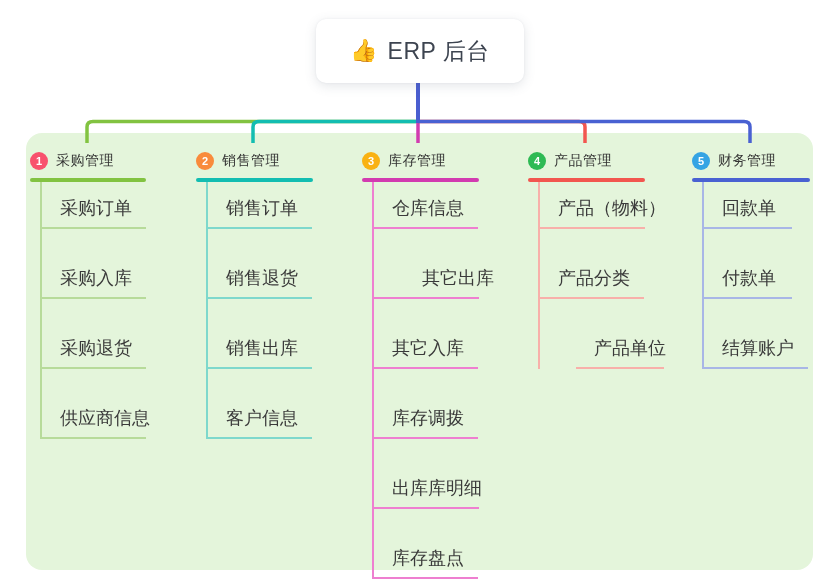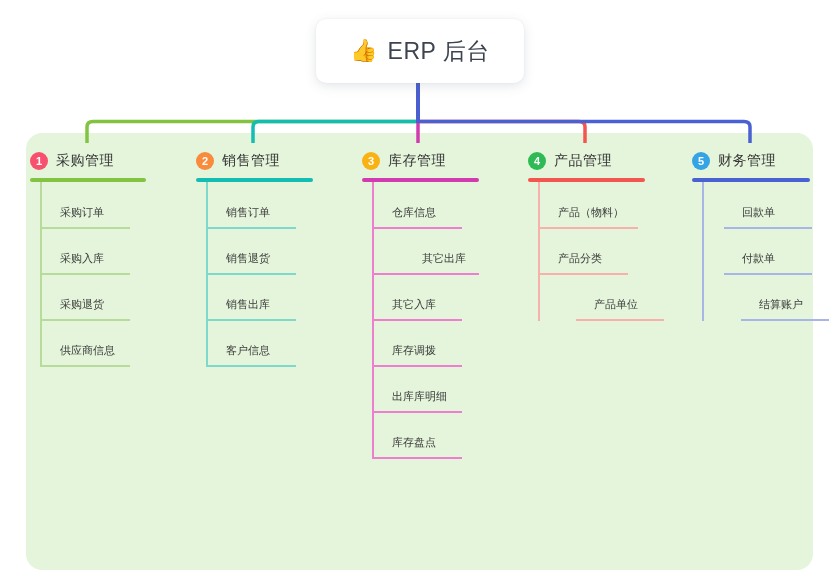--- a/index.html
+++ b/index.html
@@ -41,25 +41,25 @@
   .hdr { height: 31px; display: flex; align-items: center; gap: 8px; cursor: pointer; }
   .badge {
     width: 18px; height: 18px; border-radius: 50%; flex: 0 0 18px;
     color: #ffffff; font-size: 11px; font-weight: bold;
     display: flex; align-items: center; justify-content: center; line-height: 18px;
   }
   .hdr-label { font-size: 14px; font-weight: 500; color: #333333; white-space: nowrap; letter-spacing: 0.5px; }
   .hrule { height: 4px; border-radius: 2px; margin-top: 2px; }
 
   .children { margin-left: 10px; border-left: 2px solid; }
-  .child { height: 46px; display: flex; align-items: flex-end; cursor: pointer; }
+  .child { height: 70px; display: flex; align-items: flex-end; cursor: pointer; }
   .child:first-child { height: 47px; }
   .child-label {
     border-bottom: 2px solid; padding: 0 14px 7px 18px;
-    font-size: 11px; color: #3a3a3a; white-space: nowrap; min-width: 88px;
+    font-size: 18px; color: #3a3a3a; white-space: nowrap; min-width: 88px;
   }
 </style>
 </head>
 <body>
 
 <div class="canvas">
 
   <div class="root-card">
     <span class="root-thumb">👍</span>
     <span class="root-title">ERP 后台</span>
@@ -166,26 +166,26 @@
         </div>
     </div>
   </div>
 
   <div class="branch b5">
     <div class="hdr">
       <span class="badge" style="background-color: rgb(53, 164, 228);">5</span>
       <span class="hdr-label">财务管理</span>
     </div>
     <div class="hrule" style="background-color: rgb(73, 97, 210);"></div>
-    <div class="children" style="border-left-color: rgb(168, 182, 230); padding-left: 20px;">
+    <div class="children" style="border-left-color: rgb(168, 182, 230);">
       <div class="child">
           <span class="child-label" style="border-bottom-color: rgb(168, 182, 230);">回款单</span>
         </div>
       <div class="child">
           <span class="child-label" style="border-bottom-color: rgb(168, 182, 230);">付款单</span>
         </div>
       <div class="child">
-          <span class="child-label" style="border-bottom-color: rgb(168, 182, 230); margin-left: 17px;">结算账户</span>
+          <span class="child-label" style="border-bottom-color: rgb(168, 182, 230);">结算账户</span>
         </div>
     </div>
   </div>
 
 </div>
 
 </body></html>

